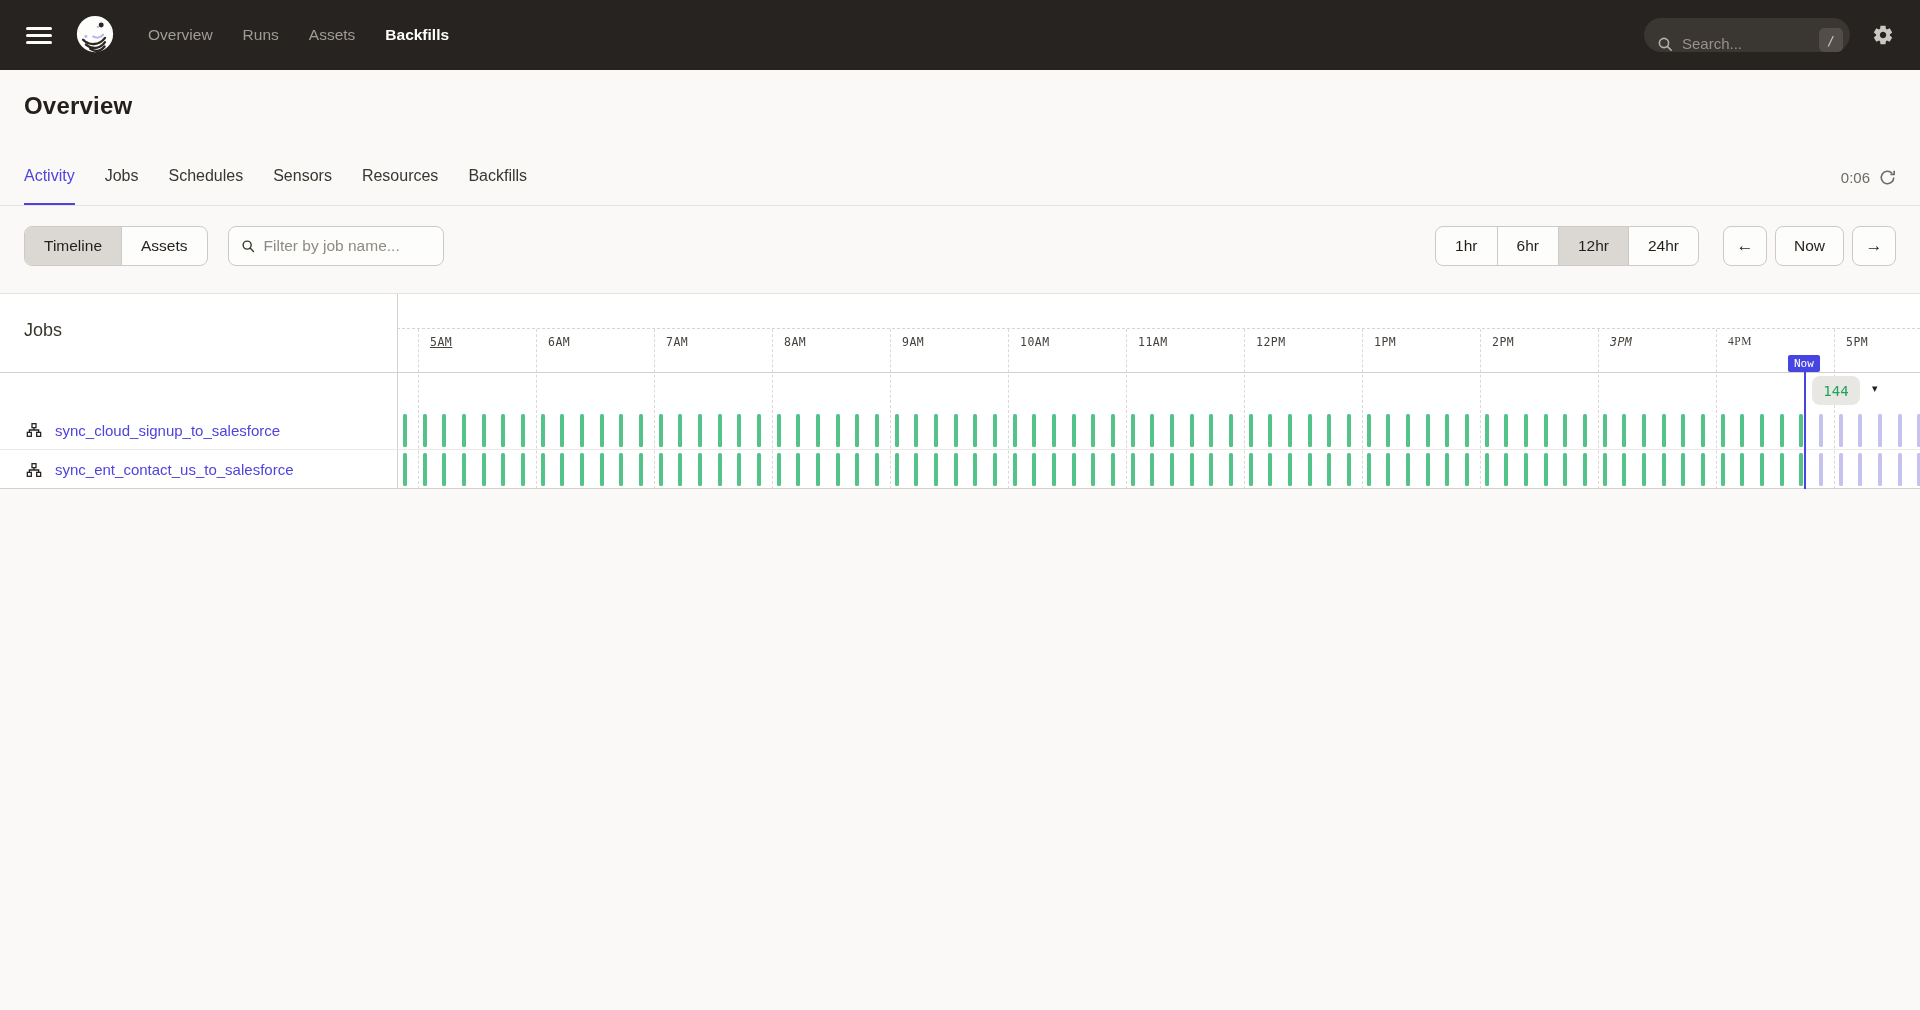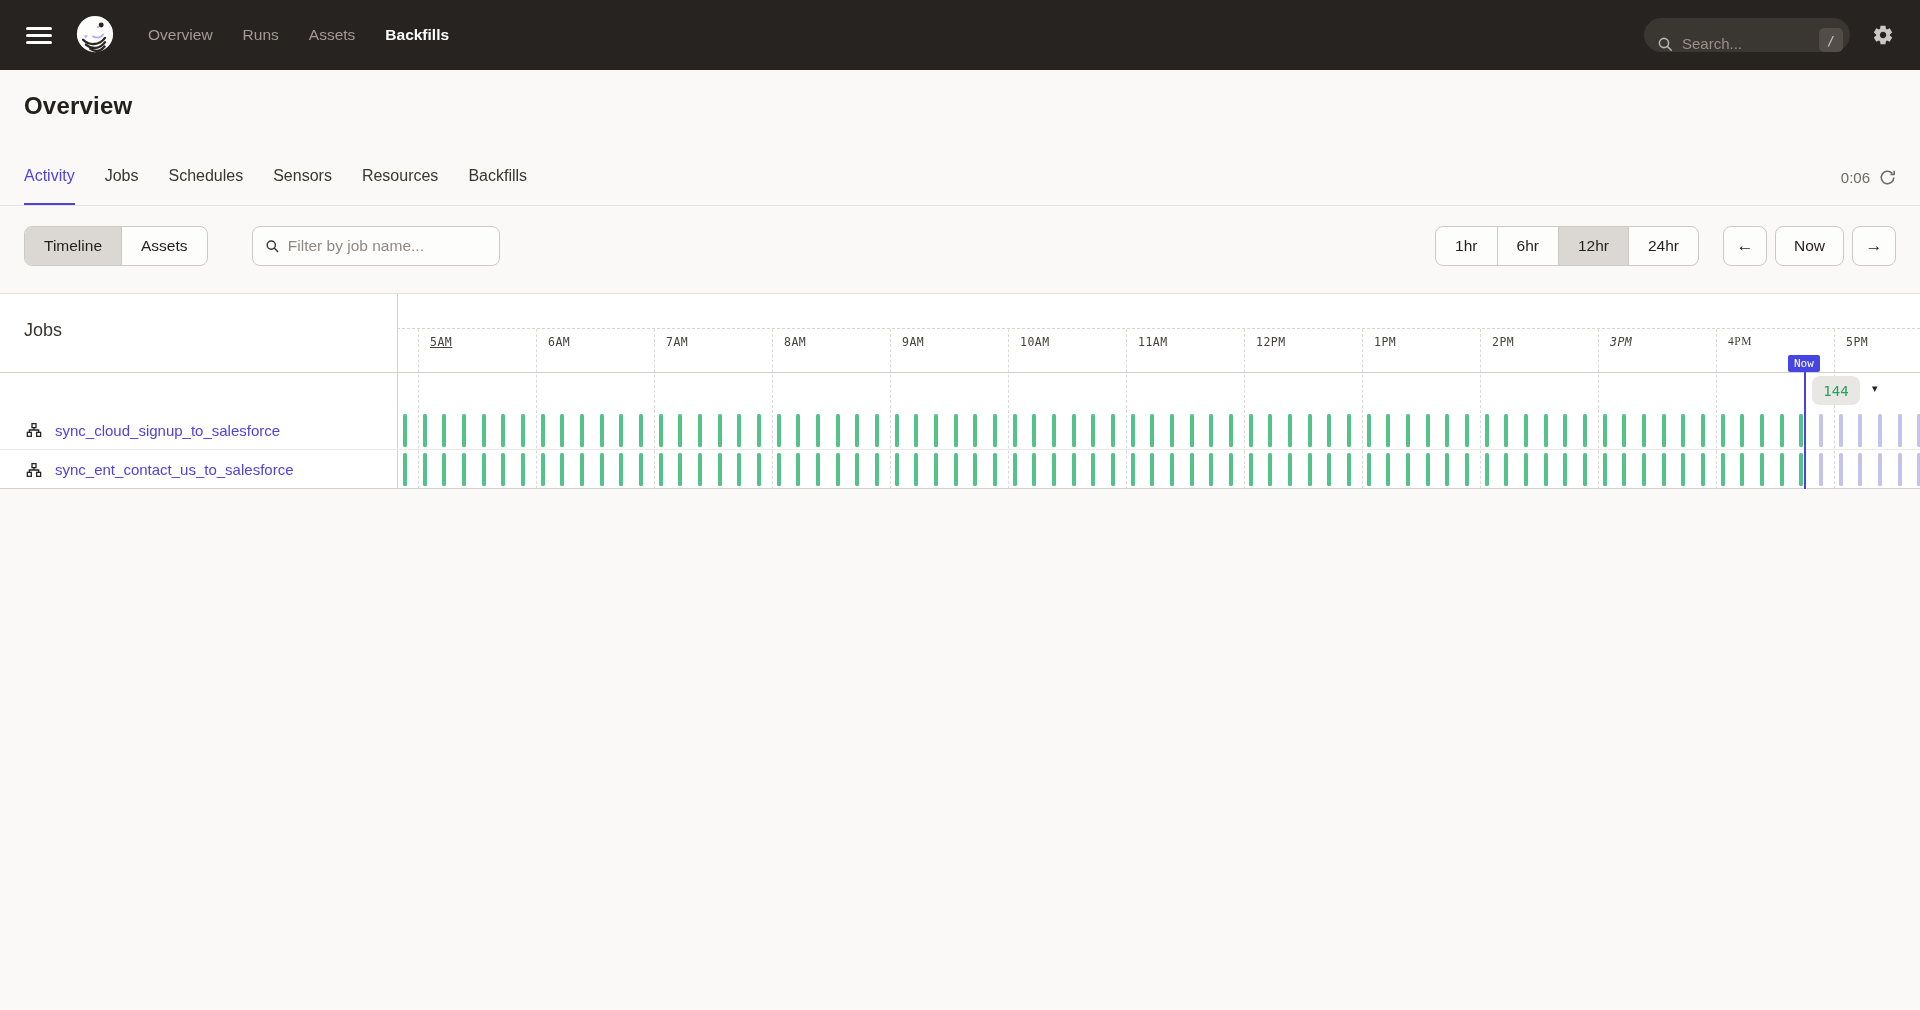--- a/index.html
+++ b/index.html
@@ -36,27 +36,27 @@
   .tabs-row{position:absolute;top:167px;left:0;width:1920px;height:39px;border-bottom:1px solid var(--border-light);
     display:flex;align-items:flex-start;padding:0 24px;}
   .tabs{display:flex;gap:30px;height:100%;}
   .tab{font-size:16px;color:var(--ink2);cursor:pointer;padding-bottom:14px;border-bottom:2px solid transparent;}
   .tab.active{color:var(--accent);border-bottom-color:var(--accent);font-weight:500;}
   .refresh-wrap{margin-left:auto;display:flex;align-items:center;gap:9px;color:var(--muted);padding-top:2px;}
   .refresh-timer{font-size:15px;}
   .refresh-icon{display:flex;cursor:pointer;}
 
   
-  .toolbar{position:absolute;top:226px;left:24px;right:24px;height:40px;display:flex;align-items:center;gap:24px;}
+  .toolbar{position:absolute;top:226px;left:24px;right:24px;height:40px;display:flex;align-items:center;}
   .seg{display:flex;border:1px solid var(--btn-border);border-radius:8px;overflow:hidden;background:#fdfdfc;height:40px;}
   .seg button{font-family:inherit;font-size:15.5px;color:var(--ink);background:transparent;border:none;
     border-left:1px solid var(--btn-border);padding:0 19px;cursor:pointer;}
   .seg button:first-child{border-left:none;}
   .seg button.sel{background:var(--seg-sel);}
-  .filter{margin-left:20px;width:248px;height:40px;border:1px solid var(--btn-border);border-radius:8px;
+  .filter{margin-left:20px;width:216px;height:40px;border:1px solid var(--btn-border);border-radius:8px;
     display:flex;align-items:center;padding:0 12px;background:#fdfdfc;color:var(--ink2);}
   .filter input{border:none;outline:none;background:transparent;font-family:inherit;font-size:15.5px;
     margin-left:9px;width:100%;color:var(--ink);}
   .filter input::placeholder{color:var(--placeholder);}
   .toolbar-right{margin-left:auto;display:flex;align-items:center;}
   .btn{height:40px;border:1px solid var(--btn-border);border-radius:8px;background:#fdfdfc;font-family:inherit;
     font-size:15.5px;color:var(--ink);cursor:pointer;display:flex;align-items:center;justify-content:center;}
   .btn.arrow{width:44px;font-size:17px;}
   .btn.now{padding:0 18px;margin:0 8px;}
   .gap24{width:24px;}

